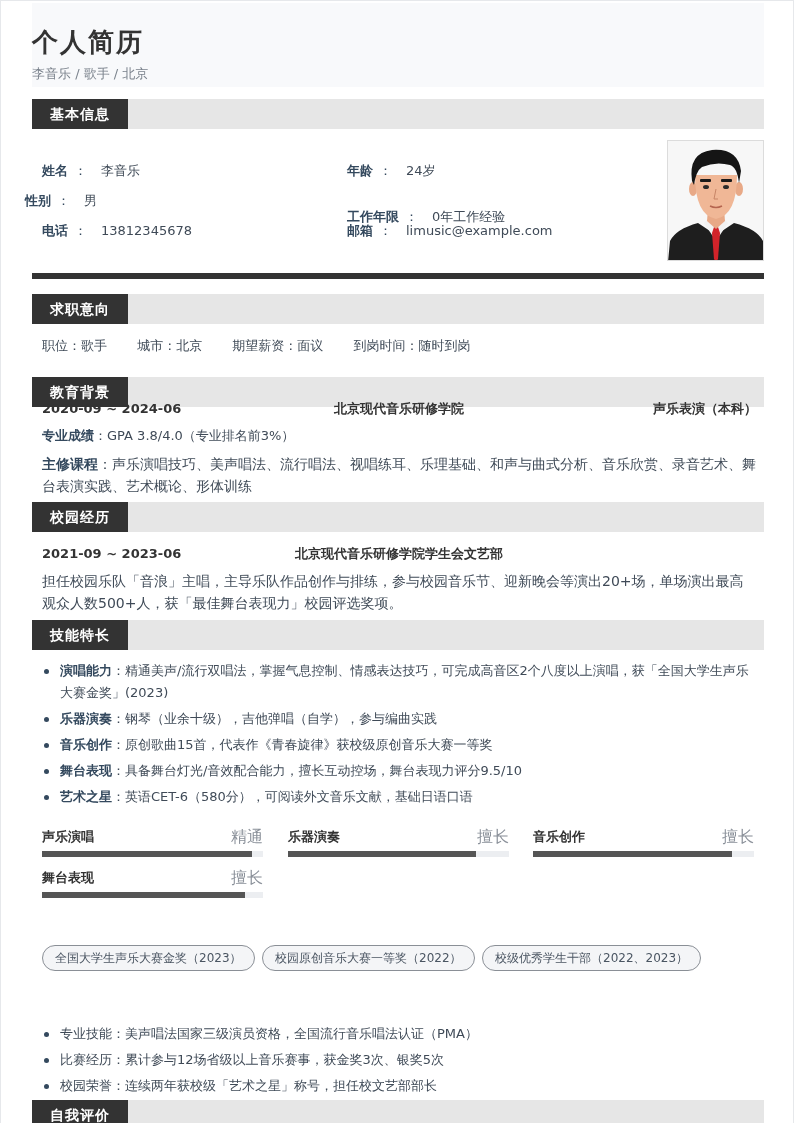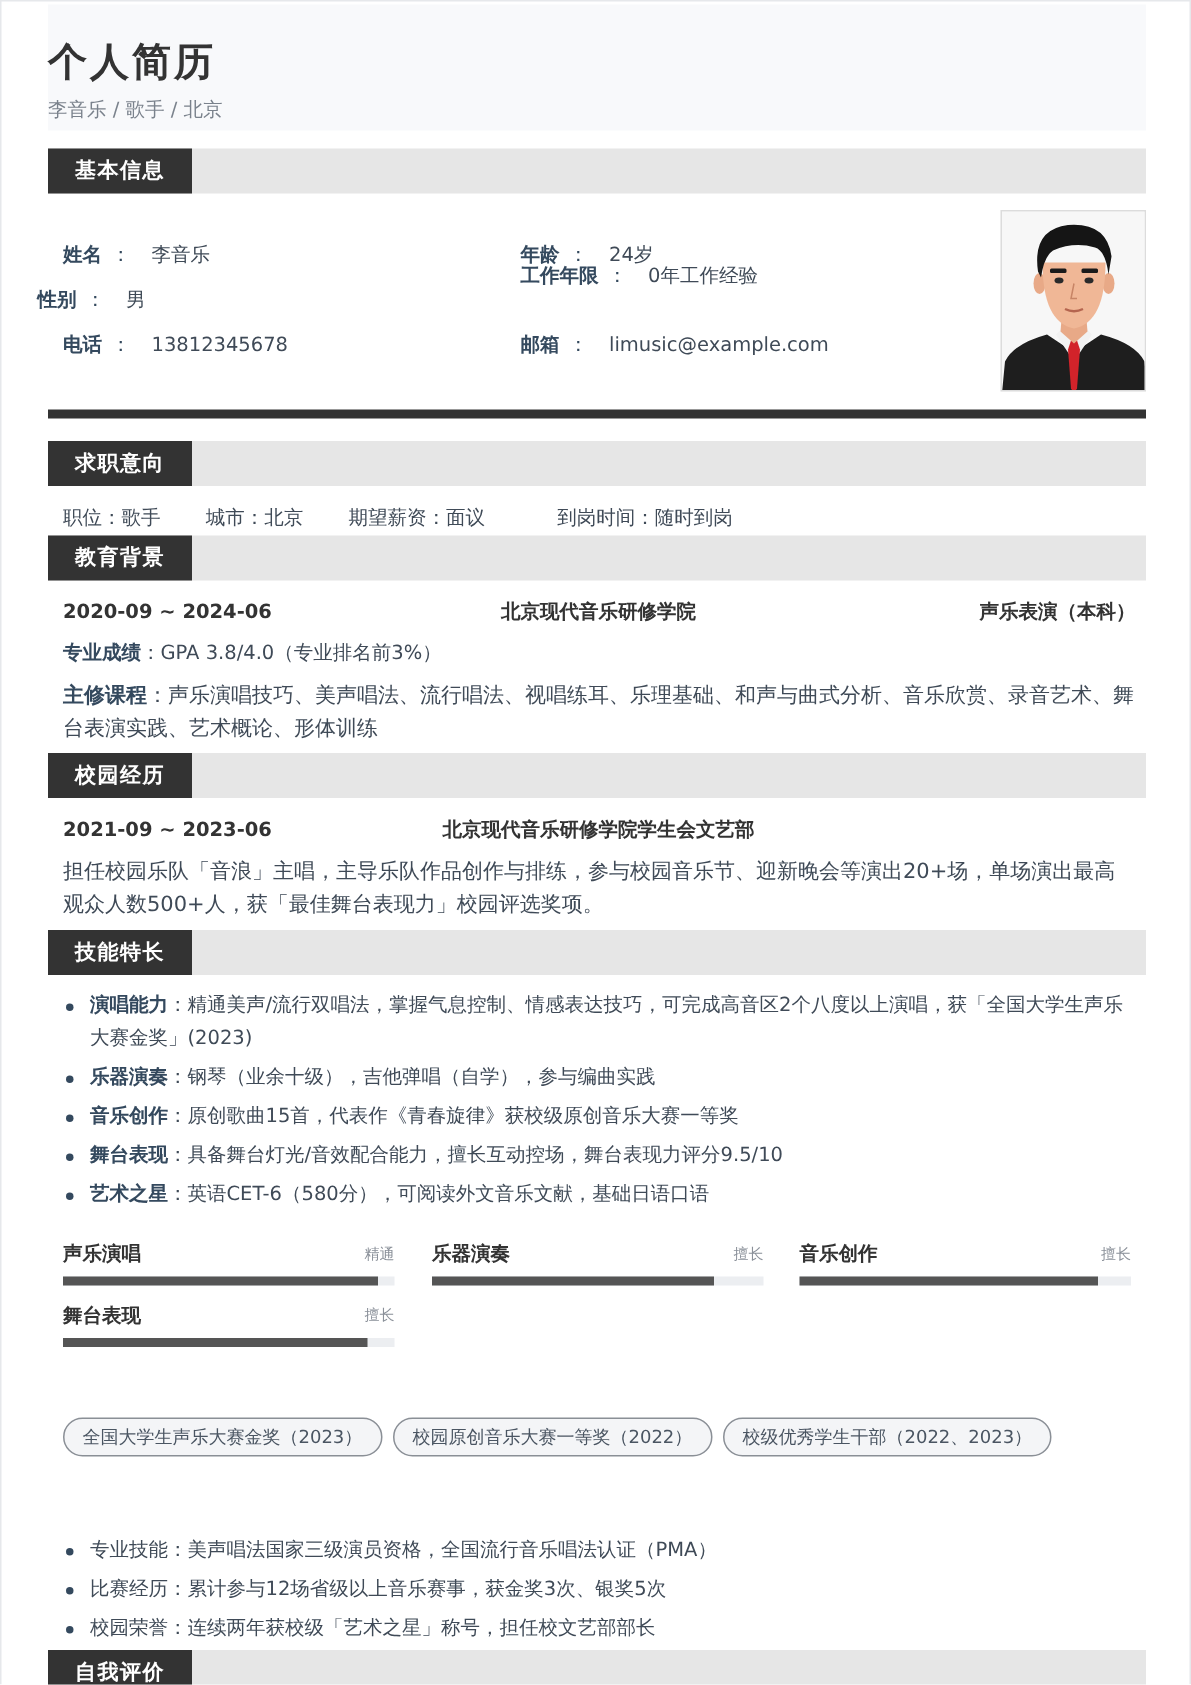--- a/index.html
+++ b/index.html
@@ -27,21 +27,21 @@
 
   .row3 { position: absolute; left: 41px; width: 712px; height: 20px; font-size: 13px; font-weight: bold; color: #333333; line-height: 20px; }
   .row3 span { position: absolute; top: 0; }
 
   .bullets { position: absolute; left: 41px; width: 715px; list-style: none; }
   .bullets li { position: relative; padding-left: 18px; font-size: 13px; line-height: 22px; color: #3f4a57; margin-bottom: 4px; }
   .bullets li::before { content: ""; position: absolute; left: 2px; top: 9px; width: 5px; height: 5px; border-radius: 50%; background: #34495e; }
 
   .skill { position: absolute; width: 221px; height: 34px; }
   .skill .sn { position: absolute; left: 0; top: 0; font-size: 13px; font-weight: bold; color: #333333; line-height: 18px; }
-  .skill .sl { position: absolute; right: 0; top: 0; font-size: 10px; color: #8a9099; line-height: 18px; }
+  .skill .sl { position: absolute; right: 0; top: 0; font-size: 16px; color: #8a9099; line-height: 18px; }
   .skill .track { position: absolute; left: 0; top: 23px; width: 221px; height: 6px; background: #eceef1; }
   .skill .fill { position: absolute; left: 0; top: 0; height: 6px; background: #555555; }
 
   .pill { position: absolute; height: 26px; border: 1px solid #8a8f96; border-radius: 13px; background: #f4f5f7; font-size: 12px; color: #4a5562; line-height: 24px; padding: 0 12px; white-space: nowrap; }
 </style>
 </head>
 <body>
 
 <div class="page">
 
@@ -60,21 +60,21 @@
   <div class="kv" style="left:24px; top:191px;">
     <span class="k">性别</span><span class="c">：</span><span class="v">男</span>
   </div>
   <div class="kv" style="left:41px; top:221px;">
     <span class="k">电话</span><span class="c">：</span><span class="v">13812345678</span>
   </div>
 
   <div class="kv" style="left:346px; top:161px;">
     <span class="k">年龄</span><span class="c">：</span><span class="v">24岁</span>
   </div>
-  <div class="kv" style="left:346px; top:175px;">
+  <div class="kv" style="left:346px; top:207px;">
     <span class="k">工作年限</span><span class="c">：</span><span class="v">0年工作经验</span>
   </div>
   <div class="kv" style="left:346px; top:221px;">
     <span class="k">邮箱</span><span class="c">：</span><span class="v">limusic@example.com</span>
   </div>
 
   <div class="photo" title="证件照">
     <svg width="97" height="121" viewBox="0 0 97 121">
       <rect width="97" height="121" fill="#f7f7f7"></rect>
 
@@ -106,24 +106,24 @@
 
   <div class="thick-bar"></div>
 
   <div class="sec-head" style="top:293px;">
     <div class="tag">求职意向</div>
   </div>
   <div class="line" style="top:334px;">
     <span><span>职位：</span><span>歌手</span></span>
     <span style="margin-left:26px;"><span>城市：</span><span>北京</span></span>
     <span style="margin-left:26px;"><span>期望薪资：</span><span>面议</span></span>
-    <span style="margin-left:44px;"><span>到岗时间：</span><span>随时到岗</span></span>
+    <span style="margin-left:26px;"><span>到岗时间：</span><span>随时到岗</span></span>
   </div>
 
-  <div class="sec-head" style="top:356px;padding-left:28px;">
+  <div class="sec-head" style="top:376px;padding-left:28px;">
     <div class="tag">教育背景</div>
   </div>
   <div class="row3" style="top:398px;">
     <span style="left:0;">2020-09 ~ 2024-06</span>
     <span style="left:292px;">北京现代音乐研修学院</span>
     <span style="right:-3px;">声乐表演（本科）</span>
   </div>
   <div class="line" style="top:424px;">
     <span class="b">专业成绩</span><span>：GPA 3.8/4.0（专业排名前3%）</span>
   </div>

